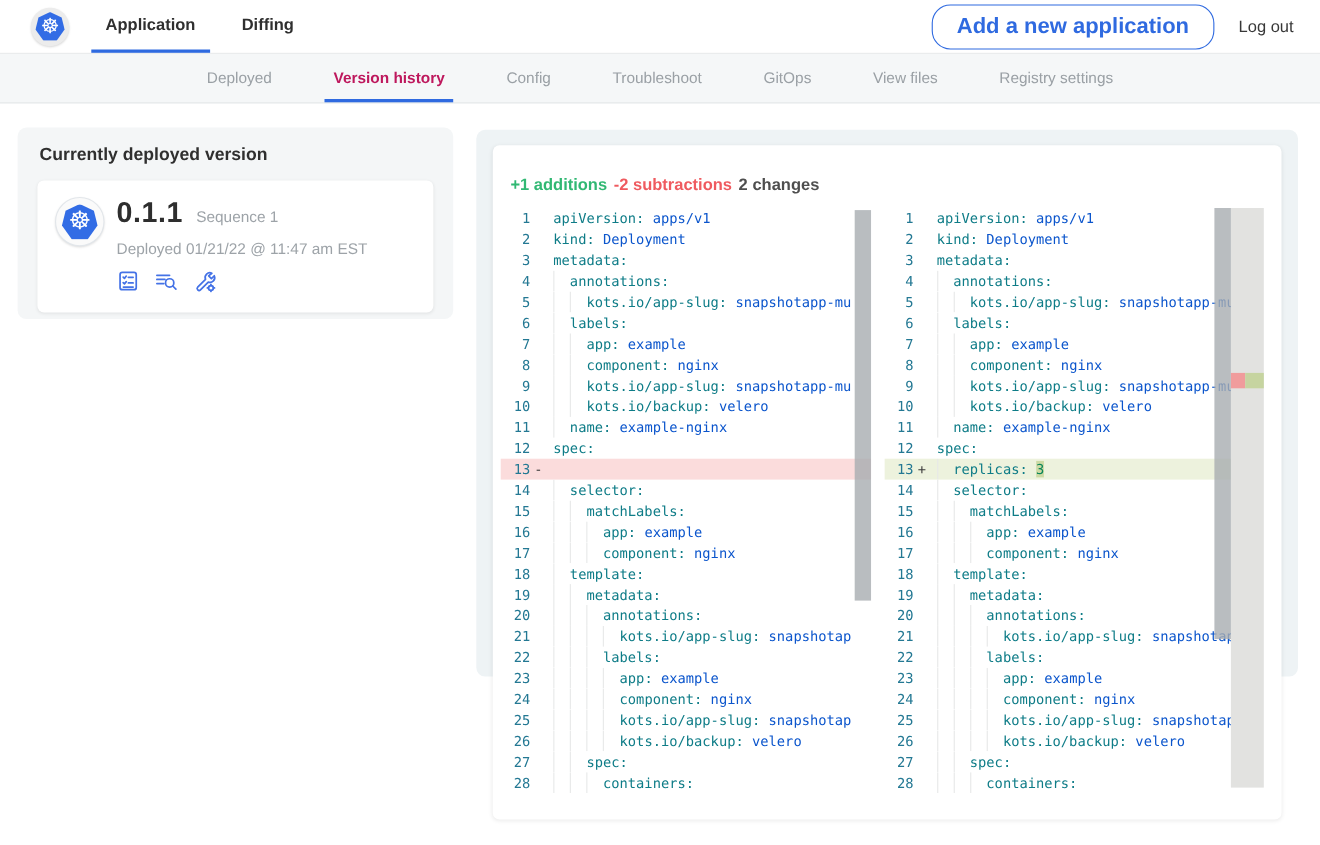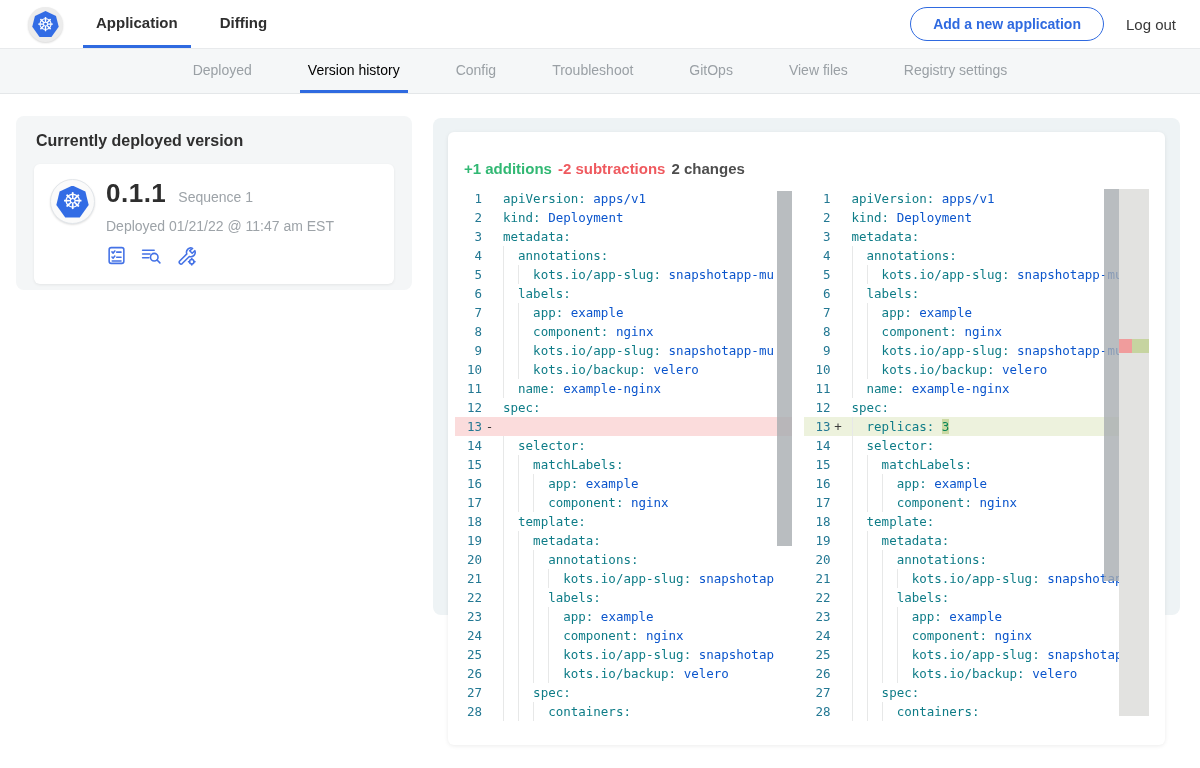--- a/index.html
+++ b/index.html
@@ -14,29 +14,29 @@
     box-shadow:0 1px 2px rgba(0,0,0,.15); }
   .hepta { width:27px; height:26px; background:var(--k8s-blue,#326ce5);
     clip-path:polygon(50% 0%, 89% 19%, 99% 61%, 72% 100%, 28% 100%, 1% 61%, 11% 19%);
     display:flex; align-items:center; justify-content:center; }
   .hepta .wheel { color:#fff; font-family:"DejaVu Sans", sans-serif; font-size:19px; line-height:1; }
   .htab { display:flex; align-items:center; padding:0 13px; margin-right:16px; font-size:15px;
     font-weight:700; color:#2f2f2f; cursor:pointer; border-bottom:3px solid transparent; }
   .htab.active { border-bottom-color:var(--accent,#2f6ae0); }
   .hright { margin-left:auto; display:flex; align-items:center; }
   .add-app-btn { background:#fff; border:1px solid var(--accent,#2f6ae0); color:var(--accent,#2f6ae0);
-    font-weight:700; font-size:14px; font-family:inherit; padding:8px 22px; border-radius:17px; cursor:pointer; }
+    font-weight:700; font-size:20px; font-family:inherit; padding:8px 22px; border-radius:17px; cursor:pointer; }
   .logout { font-size:15px; color:#383838; margin:0 10px 0 22px; cursor:pointer; }
 
   
   .subnav { height:45px; background:#f5f7f8; border-bottom:1px solid #e4e7e9;
     display:flex; justify-content:center; }
   .stab { margin:0 20px; padding:0 8px; display:flex; align-items:center; height:100%;
     font-size:14px; color:#9aa0a5; cursor:pointer; border-bottom:3px solid transparent; }
-  .stab.active { color:#000000; font-weight:400; border-bottom-color:var(--accent,#2f6ae0); }
+  .stab.active { color:#be185d; font-weight:700; border-bottom-color:var(--accent,#2f6ae0); }
 
   
   .left-panel { position:absolute; left:16px; top:116px; width:396px; height:174px;
     background:#f4f6f7; border-radius:8px; padding:14px 18px; }
   .lp-title { font-size:16px; font-weight:700; color:#2f2f2f; margin:2px 0 14px 2px; }
   .dv-card { background:#fff; border-radius:6px; box-shadow:0 1px 3px rgba(0,0,0,.07);
     padding:14px 16px; height:120px; position:relative; }
   .dv-logo { position:absolute; left:16px; top:15px; width:45px; height:45px; border-radius:50%;
     background:#fafafa; border:1px solid #e2e6ea; box-shadow:0 1px 2px rgba(0,0,0,.12);
     display:flex; align-items:center; justify-content:center; }

